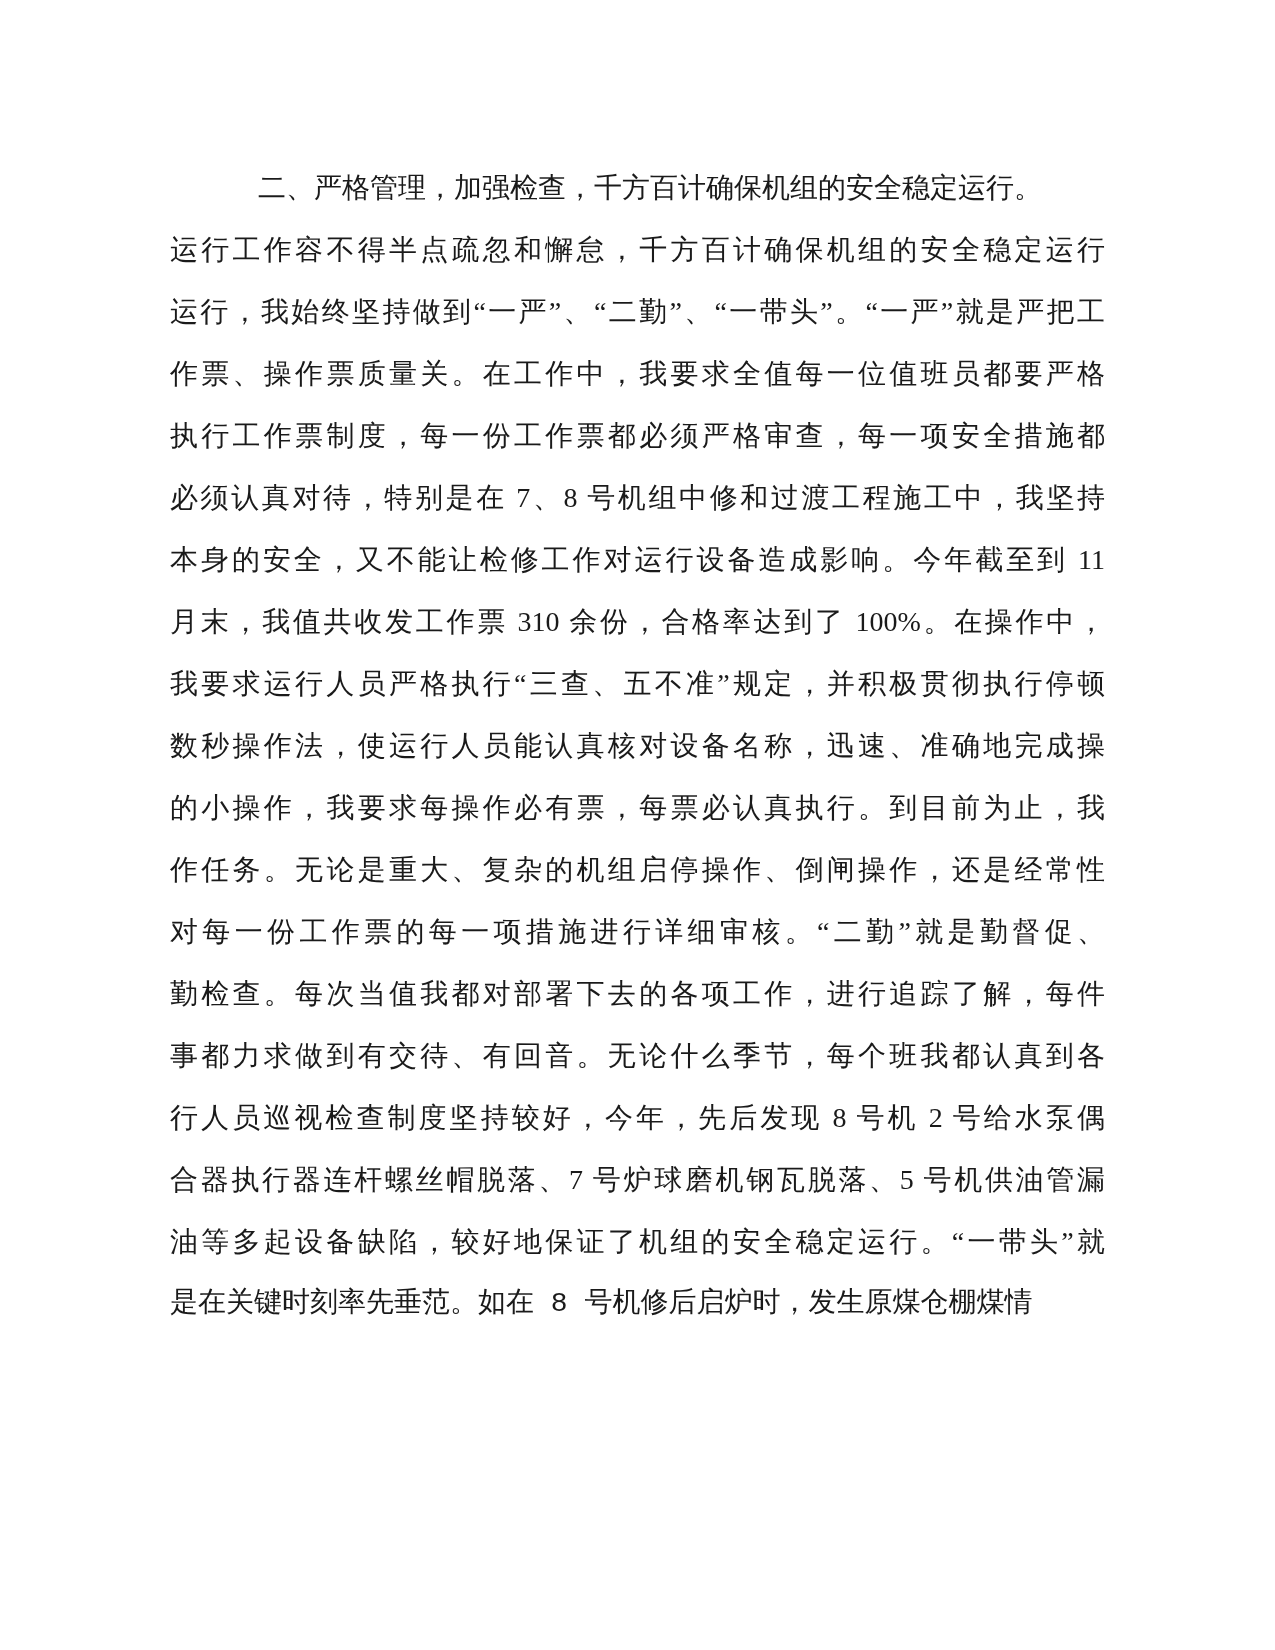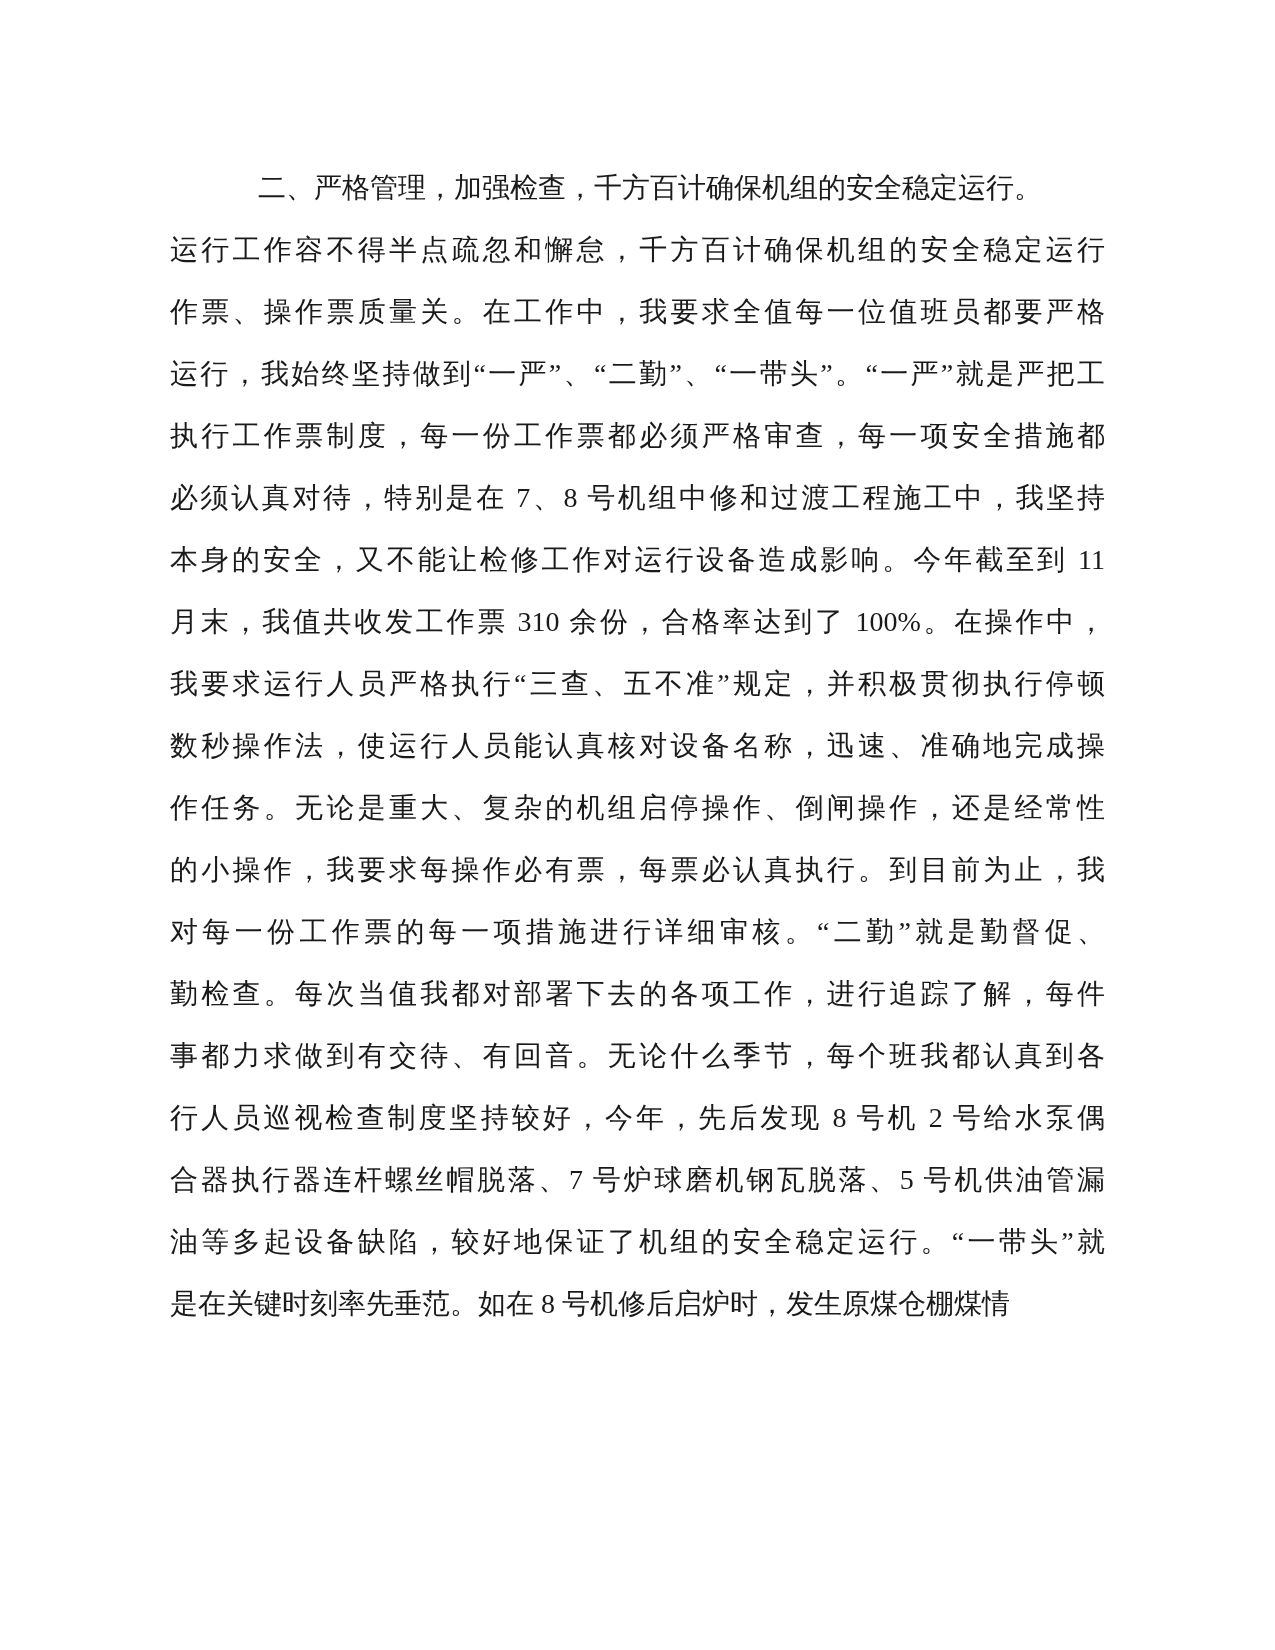--- a/index.html
+++ b/index.html
@@ -34,39 +34,40 @@
   
   .line.first-line {
     text-indent: 88px;
     text-align: right;
     text-align-last: left;
   }
   
   .line.last-line {
     text-align: center;
     text-align-last: left;
+    font-family: Liberation Mono, monospace;
   }
 </style>
 </head>
 <body>
 
 <div class="page">
   <div class="text-block">
       <div class="line first-line">二、严格管理，加强检查，千方百计确保机组的安全稳定运行。</div>
       <div class="line">运行工作容不得半点疏忽和懈怠，千方百计确保机组的安全稳定运行</div>
+      <div class="line">运行，我始终坚持做到“一严”、“二勤”、“一带头”。“一严”就是严把工</div>
       <div class="line">作票、操作票质量关。在工作中，我要求全值每一位值班员都要严格</div>
-      <div class="line">运行，我始终坚持做到“一严”、“二勤”、“一带头”。“一严”就是严把工</div>
       <div class="line">执行工作票制度，每一份工作票都必须严格审查，每一项安全措施都</div>
       <div class="line">必须认真对待，特别是在 7、8 号机组中修和过渡工程施工中，我坚持</div>
       <div class="line">本身的安全，又不能让检修工作对运行设备造成影响。今年截至到 11</div>
       <div class="line">月末，我值共收发工作票 310 余份，合格率达到了 100%。在操作中，</div>
       <div class="line">我要求运行人员严格执行“三查、五不准”规定，并积极贯彻执行停顿</div>
       <div class="line">数秒操作法，使运行人员能认真核对设备名称，迅速、准确地完成操</div>
+      <div class="line">的小操作，我要求每操作必有票，每票必认真执行。到目前为止，我</div>
       <div class="line">作任务。无论是重大、复杂的机组启停操作、倒闸操作，还是经常性</div>
-      <div class="line">的小操作，我要求每操作必有票，每票必认真执行。到目前为止，我</div>
       <div class="line">对每一份工作票的每一项措施进行详细审核。“二勤”就是勤督促、</div>
       <div class="line">勤检查。每次当值我都对部署下去的各项工作，进行追踪了解，每件</div>
       <div class="line">事都力求做到有交待、有回音。无论什么季节，每个班我都认真到各</div>
       <div class="line">行人员巡视检查制度坚持较好，今年，先后发现 8 号机 2 号给水泵偶</div>
       <div class="line">合器执行器连杆螺丝帽脱落、7 号炉球磨机钢瓦脱落、5 号机供油管漏</div>
       <div class="line">油等多起设备缺陷，较好地保证了机组的安全稳定运行。“一带头”就</div>
       <div class="line last-line">是在关键时刻率先垂范。如在 8 号机修后启炉时，发生原煤仓棚煤情</div>
     </div>
 </div>
 

